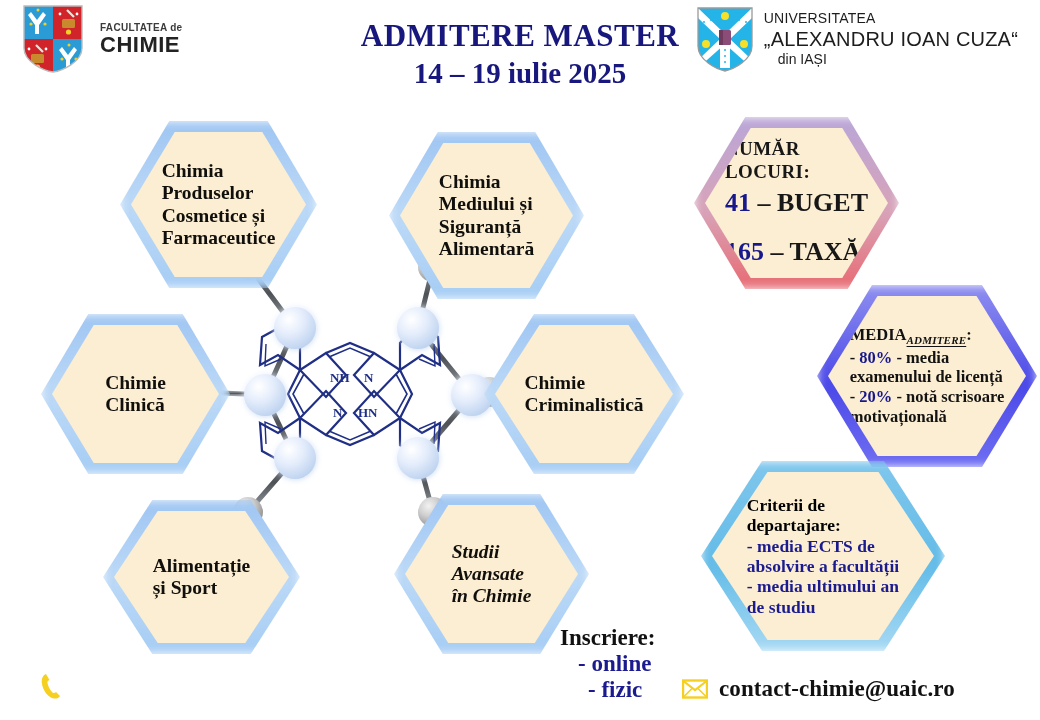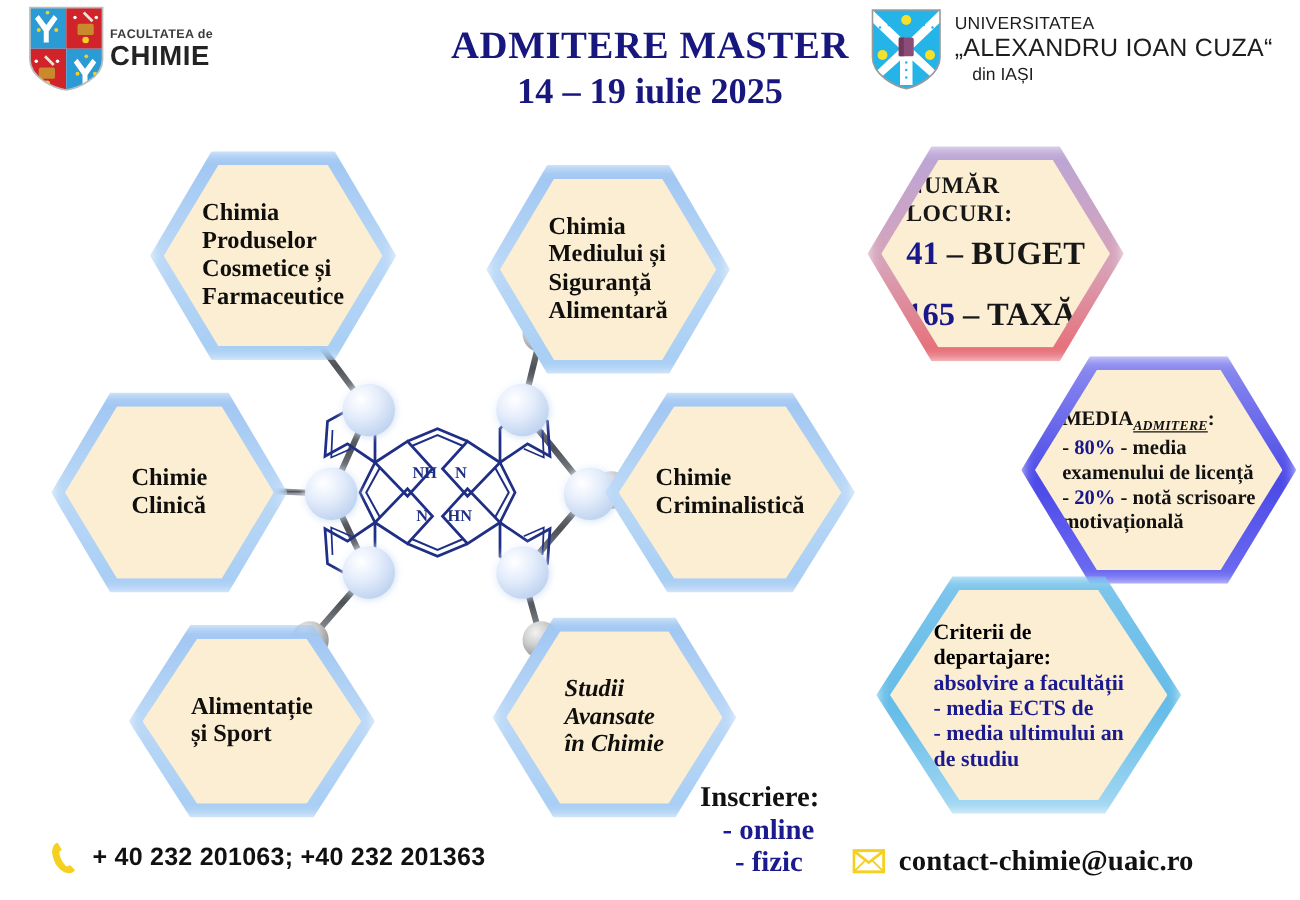--- a/index.html
+++ b/index.html
@@ -4,21 +4,21 @@
 <style>
   html,body{margin:0;padding:0;}
   body{
     width:1040px;height:720px;position:relative;overflow:hidden;
     background:#ffffff;
     font-family:"Liberation Serif", serif;
   }
   .stage{position:absolute;inset:0;}
 
   
-  #header-left-logo{position:absolute;left:22px;top:4px;display:flex;align-items:center;gap:4px;}
+  #header-left-logo{position:absolute;left:22px;top:4px;display:flex;align-items:center;gap:16px;}
   .shield-chem{width:62px;height:70px;}
   .chem-text{line-height:1.0;}
   .chem-text .l1{font-family:"Liberation Sans",sans-serif;font-size:10px;font-weight:700;color:#3b3b3b;letter-spacing:.3px;}
   .chem-text .l2{font-family:"Liberation Sans",sans-serif;font-size:22px;font-weight:700;color:#232323;letter-spacing:.5px;margin-top:1px;}
 
   #header-title{position:absolute;left:0;right:0;top:18px;text-align:center;pointer-events:none;}
   #header-title .t1{font-size:31px;font-weight:700;color:#17177e;letter-spacing:.5px;line-height:1.15;}
   #header-title .t2{font-size:29px;font-weight:700;color:#17177e;line-height:1.2;margin-top:2px;}
 
   #header-right-logo{position:absolute;right:22px;top:6px;display:flex;align-items:center;gap:10px;}
@@ -367,33 +367,32 @@
       </div>
     </div>
   </div>
 
   <div class="hexwrap info" style="left:712px;top:472px;width:222px;height:168px;">
     <div class="hexglow glow-cyan"></div>
     <div class="hexbody">
       <div class="hextext" style="padding:0 2px;">
         <div class="crit-title">Criterii de</div>
         <div class="crit-title">departajare:</div>
+        <div class="crit-line">- media ECTS de</div>
         <div class="crit-line">absolvire a facultății</div>
-        <div class="crit-line">- media ECTS de</div>
         <div class="crit-line">- media ultimului an</div>
         <div class="crit-line">de studiu</div>
       </div>
     </div>
   </div>
 
   <div id="footer-phone">
     <svg width="22" height="28" viewBox="0 0 22 28">
       <path d="M6 2 C3 3 1 7 2 12 C3 18 7 24 12 26 C16 27.5 19 26 20 24 L16 20 C15 21 13.5 21.5 12.5 20.5 C10 18 8 14 7.5 11 C7.2 9.5 8 8.5 9.5 8 Z" fill="#f5d021"></path>
     </svg>
-    <div class="ph">+ 40 232 201063;  +40 232 201363</div>
   </div>
 
   <div id="footer-email">
     <svg width="26" height="20" viewBox="0 0 26 20">
       <rect x="1" y="1.5" width="24" height="17" fill="#ffffff" stroke="#f5d021" stroke-width="2.4"></rect>
       <path d="M2 2.5 L13 11 L24 2.5" fill="none" stroke="#f5d021" stroke-width="2.2"></path>
       <path d="M2 17.5 L10 9.5 M24 17.5 L16 9.5" fill="none" stroke="#f5d021" stroke-width="1.6"></path>
     </svg>
     <div class="em">contact-chimie@uaic.ro</div>
   </div>

